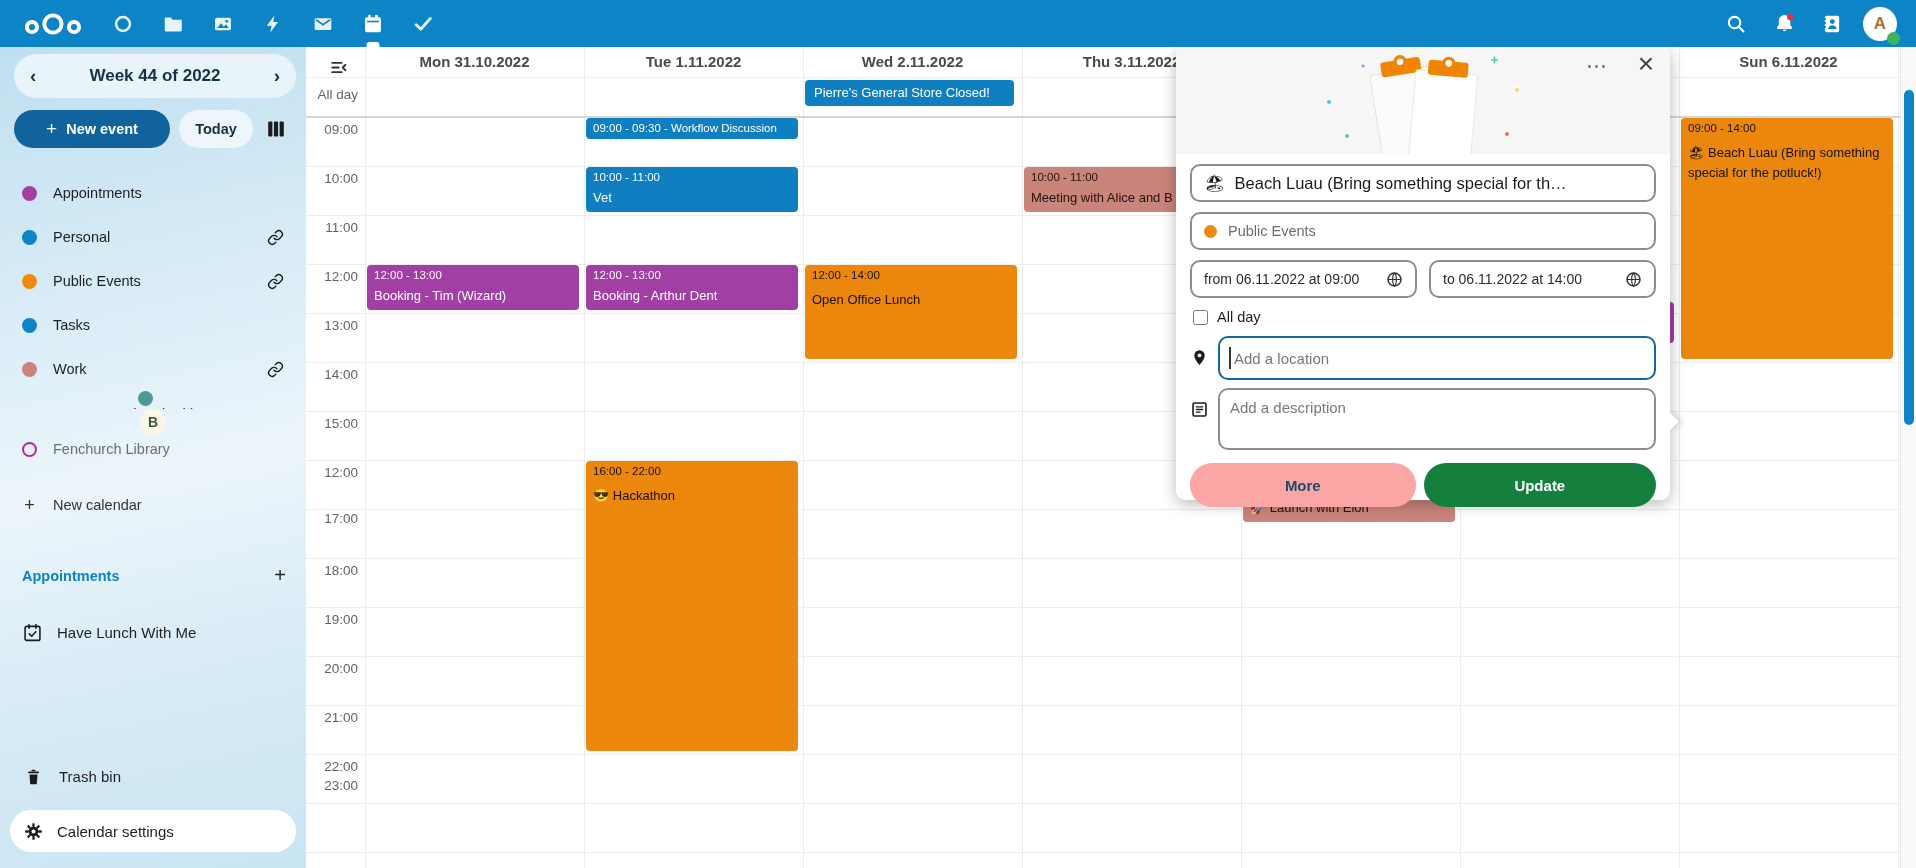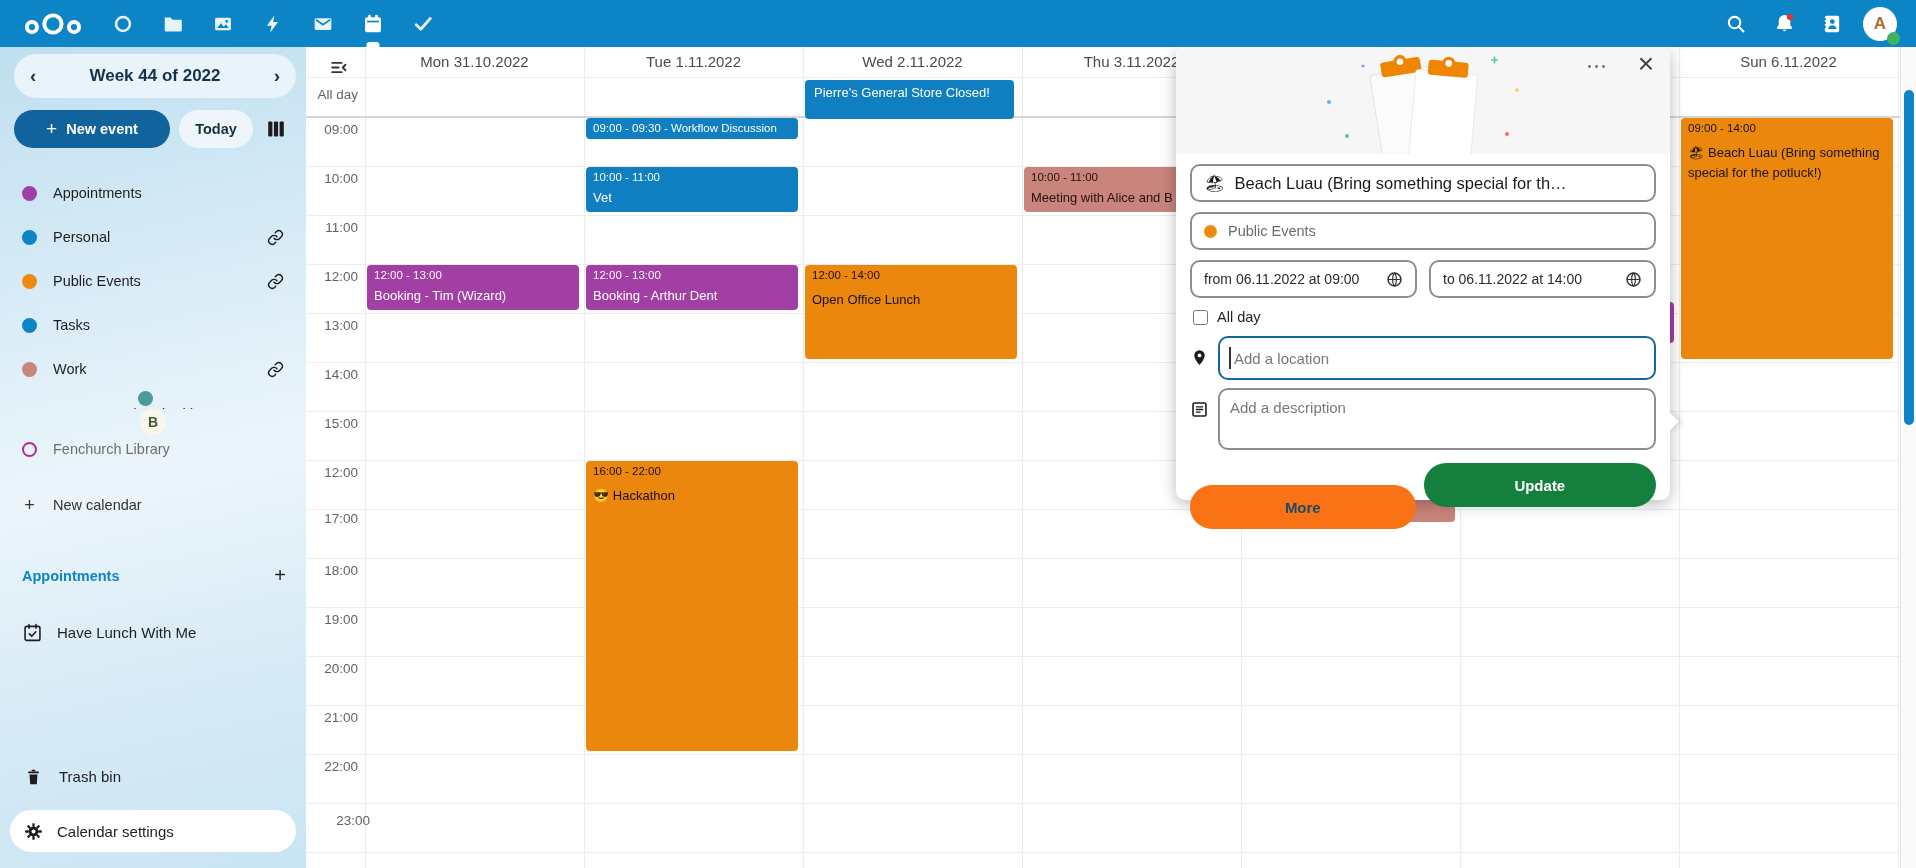--- a/index.html
+++ b/index.html
@@ -49,37 +49,37 @@
   #trash-row .lbl { font-size:15px; color:#1f1f1f; }
   #settings-row { position:absolute; left:10px; top:763px; width:286px; height:42px; background:#fff; border-radius:21px; display:flex; align-items:center; padding:0 14px; cursor:pointer; }
   #settings-row .ic { margin-right:14px; display:flex; }
   #settings-row .lbl { font-size:15px; color:#1f1f1f; }
 
   
   #main { position:absolute; left:306px; top:47px; width:1594px; height:821px; background:#fff; overflow:hidden; z-index:5; }
   .vline { position:absolute; top:0; bottom:0; width:1px; background:#ececec; }
   .hline { position:absolute; left:0; right:0; height:1px; background:#ededed; }
   .hline.strong { height:2px; background:#d6d6d6; }
-  .dhead { position:absolute; top:0; height:30px; line-height:30px; text-align:center; font-size:15px; color:#4a4a4a; white-space:nowrap; overflow:hidden; }
+  .dhead { position:absolute; top:0; height:30px; line-height:30px; text-align:center; font-size:15px; color:#4a4a4a; white-space:nowrap; overflow:hidden;font-weight:bold; }
   .hlabel { position:absolute; left:0; width:52px; text-align:right; font-size:13.5px; color:#636363; }
   #allday-label { position:absolute; left:0; top:40px; width:52px; text-align:right; font-size:13.5px; color:#636363; }
   #collapse-btn { position:absolute; left:20px; top:8px; width:24px; height:24px; display:flex; align-items:center; justify-content:center; cursor:pointer; }
 
   .ev { position:absolute; border-radius:4px; padding:4px 7px; overflow:hidden; display:flex; flex-direction:column; cursor:pointer; }
   .ev .t { font-size:11.5px; white-space:nowrap; }
   .ev .n { font-size:13px; line-height:1.55; }
   .ev .n.nowrap { white-space:nowrap; }
   .ev.spread { justify-content:space-between; }
   .ev.stack { justify-content:flex-start; gap:9px; }
   .ev.bottom { justify-content:flex-end; }
   .c-blue { background:#0f7fc1; color:#fff; }
   .c-purple { background:#a23fa5; color:#fff; }
   .c-orange { background:#ec870e; color:#18110a; }
   .c-salmon { background:#c9847b; color:#26120d; }
-  .allday-ev { position:absolute; top:33px; height:39px; border-radius:4px; padding:4px 9px; font-size:13px; line-height:18px; white-space:nowrap; overflow:hidden; cursor:pointer; }
+  .allday-ev { position:absolute; top:33px; height:26px; border-radius:4px; padding:4px 9px; font-size:13px; line-height:18px; white-space:nowrap; overflow:hidden; cursor:pointer; }
 
   
   #modal { position:absolute; left:1176px; top:46px; width:494px; height:454px; background:#fff; border-radius:9px; box-shadow:0 4px 16px rgba(0,0,0,.28); z-index:40; }
   #m-arrow { position:absolute; right:-6px; top:369px; width:13px; height:13px; background:#fff; transform:rotate(45deg); box-shadow:3px -3px 5px rgba(0,0,0,.10); }
   #m-hero { height:108px; background:#f6f6f6; border-radius:9px 9px 0 0; position:relative; overflow:hidden; }
   #m-hero svg { display:block; margin:0 auto; }
   #m-more { position:absolute; right:62px; top:8px; border:none; background:none; font-size:21px; color:#555; cursor:pointer; letter-spacing:1px; font-family:inherit; }
   #m-close { position:absolute; right:16px; top:2px; border:none; background:none; font-size:28px; color:#444; cursor:pointer; font-family:inherit; }
   #m-body { padding:10px 14px 0; position:relative; }
   .mfield { border:2px solid #8d8d8d; border-radius:10px; height:38px; display:flex; align-items:center; padding:0 12px; background:#fff; }
@@ -97,21 +97,21 @@
   .icon-row { display:flex; margin-top:11px; }
   .icon-row .ic { width:28px; flex:none; display:flex; padding-top:12px; }
   #m-loc-wrap { position:relative; flex:1; }
   #m-location { width:100%; height:44px; border:2px solid #13679e; border-radius:10px; font-size:15px; padding:0 10px 0 14px; font-family:inherit; color:#222; outline:none; }
   #m-location::placeholder, #m-desc::placeholder { color:#787878; }
   #m-caret { position:absolute; left:11px; top:11px; width:1.5px; height:22px; background:#333; }
   #m-desc { flex:1; height:62px; border:2px solid #8d8d8d; border-radius:10px; font-size:15px; padding:9px 10px; font-family:inherit; resize:none; color:#222; outline:none; margin-top:0; }
   .desc-row { margin-top:8px; }
   #m-btns { display:flex; gap:8px; margin:13px 14px 0; }
   #m-btns button { height:44px; border:none; border-radius:22px; font-weight:bold; font-size:15px; cursor:pointer; font-family:inherit; }
-  #m-more-btn { flex:1; background:#f97316; color:#1d4a66;margin-top:22px; }
+  #m-more-btn { flex:1; background:#fca5a5; color:#1d4a66; }
   #m-update-btn { flex:1.03; background:#15803d; color:#fff; }
 
   
   #scrollbar { position:absolute; left:1900px; top:47px; width:16px; height:821px; background:#fafafa; border-left:1px solid #e8e8e8; z-index:60; }
   #scroll-thumb { position:absolute; left:3px; top:43px; width:10px; height:335px; border-radius:5px; background:#0d84c6; cursor:pointer; }
 </style>
 </head>
 <body>
 
 <div id="screen">
@@ -377,21 +377,21 @@
         <div class="hlabel" style="top: 271px;">13:00</div>
         <div class="hlabel" style="top: 320px;">14:00</div>
         <div class="hlabel" style="top: 369px;">15:00</div>
         <div class="hlabel" style="top: 418px;">12:00</div>
         <div class="hlabel" style="top: 464px;">17:00</div>
         <div class="hlabel" style="top: 516px;">18:00</div>
         <div class="hlabel" style="top: 565px;">19:00</div>
         <div class="hlabel" style="top: 614px;">20:00</div>
         <div class="hlabel" style="top: 663px;">21:00</div>
         <div class="hlabel" style="top: 712px;">22:00</div>
-        <div class="hlabel" style="top: 766px; margin-left: 12px;">23:00</div>
+        <div class="hlabel" style="top: 731px;">23:00</div>
       </div>
     <div id="allday-events">
         <div class="allday-ev c-blue" style="left: 499px; width: 209px;">Pierre's General Store Closed!</div>
       </div>
     <div id="events">
         <div class="ev spread c-purple" style="left: 61px; width: 212px; top: 218px; height: 45px;">
           <div class="t">12:00 - 13:00</div>
           <div class="n nowrap">Booking - Tim (Wizard)</div>
         </div>
         <div class="ev single c-blue" style="left: 280px; width: 212px; top: 71px; height: 20.5px;">

